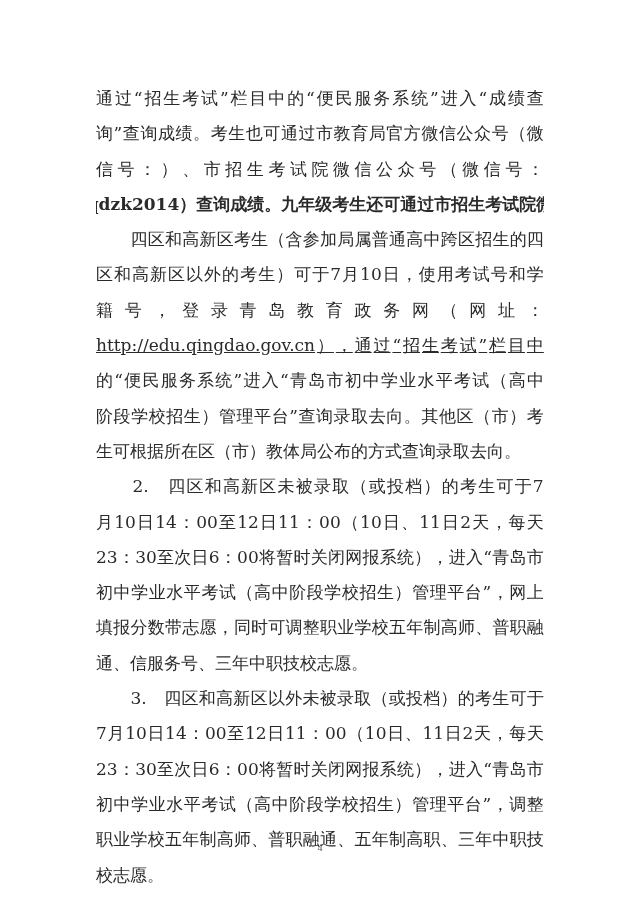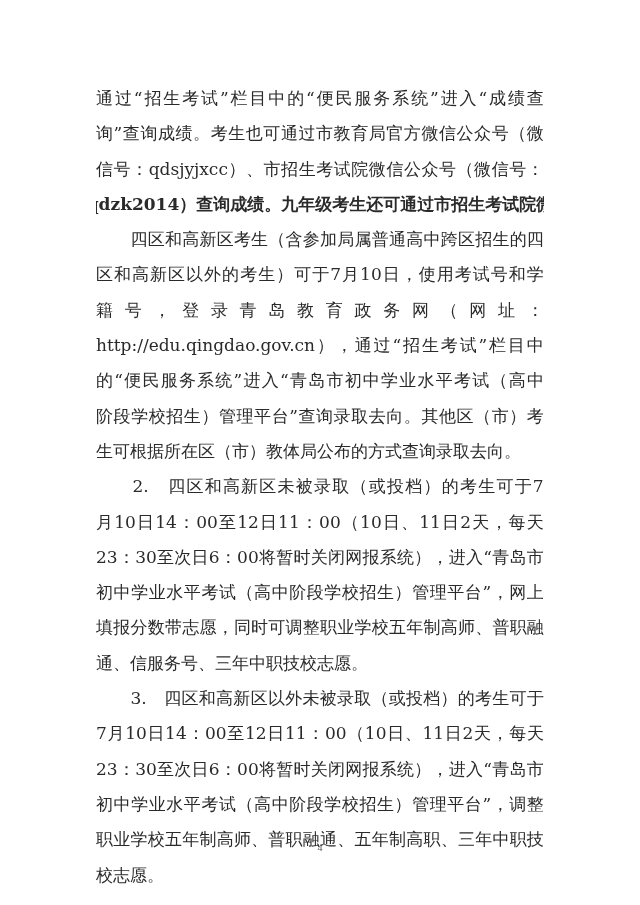--- a/index.html
+++ b/index.html
@@ -83,21 +83,20 @@
         <span>公</span>
         <span>众</span>
         <span>号</span>
         <span>（</span>
         <span>微</span>
       </div>
       <div class="line" style="display: flex; justify-content: space-between;">
         <span>信</span>
         <span>号</span>
         <span>：</span>
-        <span>qdsjyjxcc</span>
         <span>）</span>
         <span>、</span>
         <span>市</span>
         <span>招</span>
         <span>生</span>
         <span>考</span>
         <span>试</span>
         <span>院</span>
         <span>微</span>
         <span>信</span>
@@ -201,21 +200,21 @@
         <span>教</span>
         <span>育</span>
         <span>政</span>
         <span>务</span>
         <span>网</span>
         <span>（</span>
         <span>网</span>
         <span>址</span>
         <span>：</span>
       </div>
-      <div class="line" style="display: flex; justify-content: space-between;">
+      <div class="line" style="display: flex; justify-content: space-between; text-decoration: underline;">
         <span>http://edu.qingdao.gov.cn</span>
         <span>）</span>
         <span>，</span>
         <span>通</span>
         <span>过</span>
         <span>“</span>
         <span>招</span>
         <span>生</span>
         <span>考</span>
         <span>试</span>

